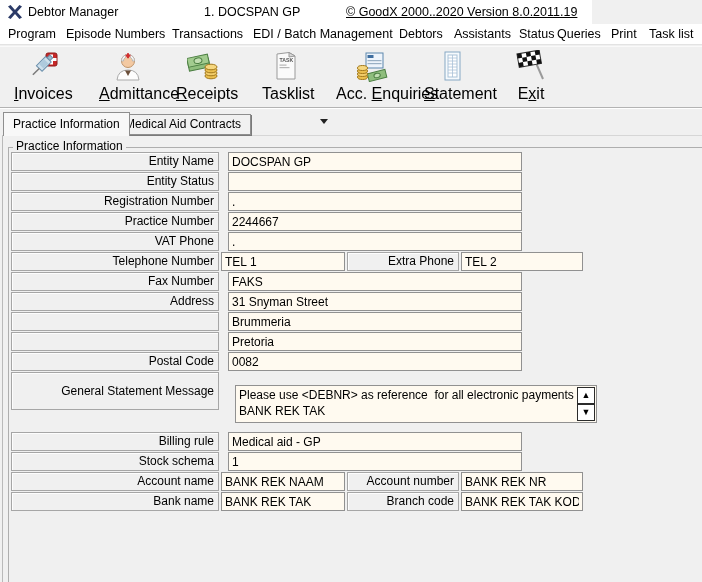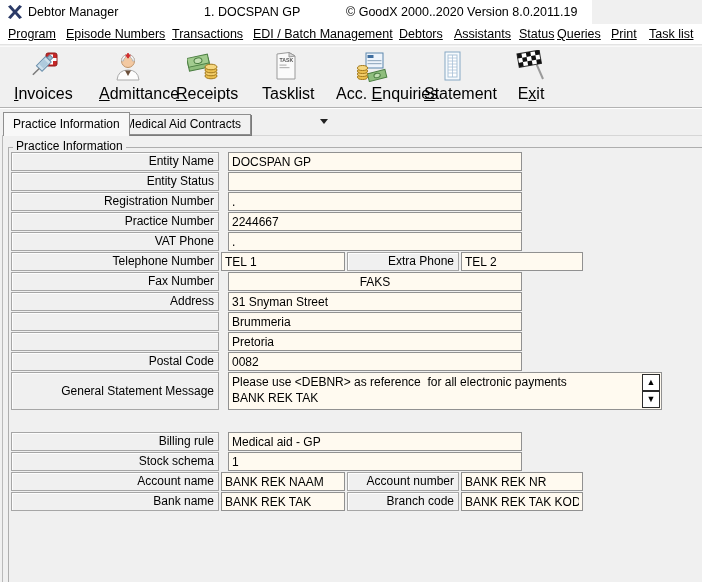--- a/index.html
+++ b/index.html
@@ -7,26 +7,26 @@
   body { font-family:"Liberation Sans", sans-serif; font-size:12px; color:#000; }
   .window { position:relative; width:702px; height:582px; background:var(--window_bg,#f0f0f0);
             overflow:hidden; margin:0; }
 
   
   .titlebar { position:absolute; left:0; top:0; width:592px; height:24px;
               background:var(--bar_bg,#ffffff); }
   .titlebar .appicon { position:absolute; left:7px; top:4px; width:16px; height:16px; }
   .titlebar .apptitle { position:absolute; left:28px; top:5px; font-size:12.5px; }
   .titlebar .entity   { position:absolute; left:204px; top:5px; font-size:12.5px; }
-  .titlebar .copyright{ position:absolute; left:346px; top:5px; font-size:12.5px; }
+  .titlebar .copyright{ position:absolute; left:346px; top:5px; font-size:12.5px;text-decoration:underline; }
 
   
   .menubar { position:absolute; left:0; top:24px; width:702px; height:21px;
              background:var(--bar_bg,#ffffff); border-bottom:1px solid #e3e3e3; }
-  .menuitem { position:absolute; top:3px; font-size:12.5px; cursor:default; white-space:nowrap;text-decoration:underline; }
+  .menuitem { position:absolute; top:3px; font-size:12.5px; cursor:default; white-space:nowrap; }
 
   
   .toolbar { position:absolute; left:0; top:46px; width:702px; height:62px;
              background:var(--window_bg,#f0f0f0);
              border-top:1px solid #fafafa; border-bottom:1px solid #b3b3b3;
              box-shadow:0 1px 0 #ffffff; }
   .tbtn { position:absolute; top:3px; height:54px; text-align:center; cursor:default; }
   .tbtn .ticon { display:block; width:32px; height:32px; margin:0 auto; }
   .tbtn .tlabel { display:block; margin-top:3px; font-size:16px; white-space:nowrap; }
   .ddarrow { position:absolute; width:0; height:0; border-left:4px solid transparent;
@@ -57,23 +57,23 @@
             background:var(--window_bg,#f0f0f0); border:1px solid var(--cell_border,#a6a6a6);
             box-shadow:inset 1px 1px 0 rgba(255,255,255,.85);
             text-align:right; padding-right:4px; font-size:12px; z-index:2; }
   .finput { position:absolute; height:19px; background:var(--input_bg,#fffaf0);
             border:1px solid var(--input_border,#919191); font-family:"Liberation Sans",sans-serif;
             font-size:12px; padding:0 3px; color:#000; z-index:2; }
   .finput.full  { left:228px; width:294px; }
   .finput.half1 { left:221px; width:124px; }
   .finput.half2 { left:461px; width:122px; }
   .flabel.tall { height:38px; line-height:36px; }
-  .gsmbox { position:absolute; left:228px; width:434px; height:38px;
+  .gsmbox { position:absolute; left:235px; width:362px; height:38px;
             background:var(--input_bg,#fffaf0); border:1px solid var(--input_border,#919191);
-            padding:1px 20px 1px 3px; z-index:2; }
+            padding:1px 20px 1px 3px; z-index:2;margin-top:13px; }
   .gsm-line { white-space:pre; font-size:12px; line-height:16px; overflow:hidden; }
   .scrollbtn { position:absolute; right:1px; width:18px; height:17px; background:#fff;
                border:1px solid #2b2b2b; text-align:center; line-height:15px; font-size:9px;
                color:#000; cursor:default; }
   .scrollbtn.up { top:1px; } .scrollbtn.down { bottom:1px; }
 
   u { text-decoration:underline; }
 </style>
 </head>
 <body>
@@ -243,21 +243,21 @@
 
   <div class="flabel" style="top:232px">VAT Phone</div>
   <input class="finput full" style="top: 232px;" value=".">
 
   <div class="flabel" style="top:252px">Telephone Number</div>
   <input class="finput half1" style="top: 252px;" value="TEL 1">
   <div class="flabel2" style="top:252px">Extra Phone Number</div>
   <input class="finput half2" style="top: 252px;" value="TEL 2">
 
   <div class="flabel" style="top:272px">Fax Number</div>
-  <input class="finput full" style="top: 272px; text-align: center;" value="FAKS">
+  <input class="finput full" style="top: 272px;" value="FAKS">
 
   <div class="flabel" style="top:292px">Address</div>
   <input class="finput full" style="top: 292px;" value="31 Snyman Street">
 
   <div class="flabel" style="top:312px"></div>
   <input class="finput full" style="top: 312px;" value="Brummeria">
 
   <div class="flabel" style="top:332px"></div>
   <input class="finput full" style="top: 332px;" value="Pretoria">
 

